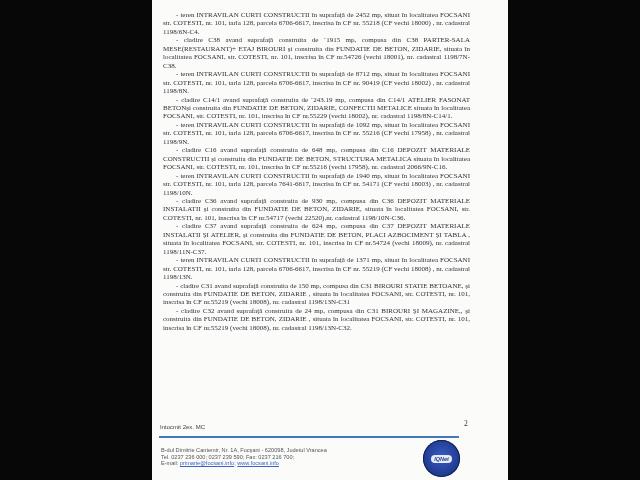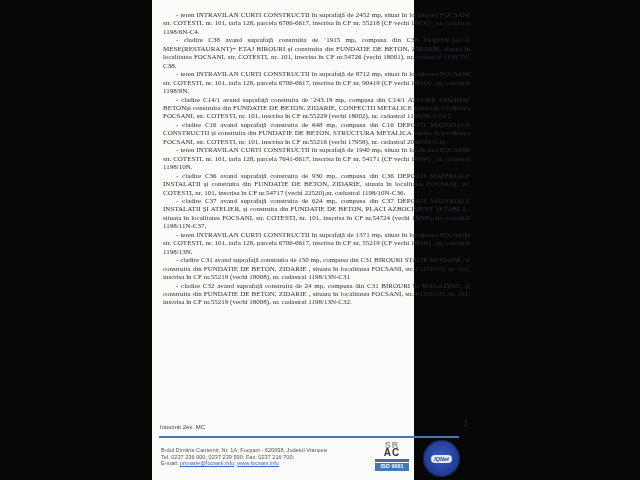--- a/index.html
+++ b/index.html
@@ -2,21 +2,21 @@
 <html><head>
 <meta charset="utf-8">
 <style>
   html, body { margin:0; padding:0; }
   body {
     width:640px; height:480px; position:relative;
     background:#070707; overflow:hidden;
     font-family:"Liberation Serif", serif;
   }
   .scan-page {
-    position:absolute; left:152px; top:0; width:262px; height:480px;
+    position:absolute; left:152px; top:0; width:356px; height:480px;
     background:#fbfbf9;
   }
   .doc-text {
     position:absolute; left:11px; top:11px; width:307px;
     font-family:"Liberation Serif", serif;
     font-size:7px; line-height:8.45px; color:#30303a;
     text-align:justify;
   }
   .doc-text p { margin:0; text-indent:13px; }
   .prepared-note {
@@ -69,20 +69,21 @@
 </head>
 <body>
 
 <div class="scan-page">
 
   <div class="doc-text">
     <p>- teren  INTRAVILAN CURTI CONSTRUCTII  în suprafaţă de 2452 mp, situat în localitatea FOCSANI str. COTESTI, nr. 101, tarla 128, parcela 6706-6617, inscrisa  în CF nr. 55218 (CF vechi 18000) , nr. cadastral 1198/6N-C4.</p>
     <p>- cladire C38 avand suprafaţă construita de `1915 mp, compusa din C38 PARTER-SALA MESE(RESTAURANT)+ ETAJ BIROURI şi construita din FUNDATIE DE BETON, ZIDARIE, situata în localitatea FOCSANI, str. COTESTI, nr. 101, inscrisa în CF nr.54726 (vechi 18001), nr. cadastral 1198/7N-C38.</p>
     <p>- teren  INTRAVILAN CURTI CONSTRUCTII  în suprafaţă de 8712 mp, situat în localitatea FOCSANI str. COTESTI, nr. 101, tarla 128, parcela 6706-6617, inscrisa  în CF nr. 90419 (CF vechi 18002) , nr. cadastral 1198/8N.</p>
     <p>- cladire C14/1 avand suprafaţă construita de `243.19 mp, compusa din C14/1 ATELIER FASONAT BETONşi construita din FUNDATIE DE BETON, ZIDARIE, CONFECTII METALICE situata în localitatea FOCSANI, str. COTESTI, nr. 101, inscrisa în CF nr.55229 (vechi 18002), nr. cadastral 1198/8N-C14/1.</p>
+    <p>- teren  INTRAVILAN CURTI CONSTRUCTII  în suprafaţă de 1092 mp, situat în localitatea FOCSANI str. COTESTI, nr. 101, tarla 128, parcela 6706-6617, inscrisa în CF nr. 55216 (CF vechi 17958) , nr. cadastral 1198/9N.</p>
     <p>- cladire C16 avand suprafaţă construita de 648 mp, compusa din C16  DEPOZIT MATERIALE CONSTRUCTII şi construita din FUNDATIE DE BETON, STRUCTURA METALICA situata în localitatea FOCSANI, str. COTESTI, nr. 101, inscrisa în CF nr.55216 (vechi 17958), nr. cadastral 2066/9N-C16.</p>
     <p>- teren  INTRAVILAN CURTI CONSTRUCTII  în suprafaţă de 1940 mp, situat în localitatea FOCSANI str. COTESTI, nr. 101, tarla 128, parcela 7641-6617, inscrisa în CF nr. 54171 (CF vechi 18003) , nr. cadastral 1198/10N.</p>
     <p>- cladire C36 avand suprafaţă construita de 930 mp, compusa din C36 DEPOZIT MATERIALE INSTALATII şi construita din FUNDATIE DE BETON, ZIDARIE, situata în localitatea FOCSANI, str. COTESTI, nr. 101, inscrisa în CF nr.54717 (vechi 22520),nr. cadastral 1198/10N-C36.</p>
     <p>- cladire C37 avand suprafaţă construita de 624 mp, compusa din C37 DEPOZIT MATERIALE INSTALATII ŞI ATELIER, şi construita din FUNDATIE DE BETON, PLACI AZBOCIMENT ŞI TABLA , situata în localitatea FOCSANI, str. COTESTI, nr. 101, inscrisa în CF nr.54724 (vechi 18009), nr. cadastral 1198/11N-C37.</p>
     <p>- teren  INTRAVILAN CURTI CONSTRUCTII  în suprafaţă de 1371 mp, situat în localitatea FOCSANI str. COTESTI, nr. 101, tarla 128, parcela 6706-6617, inscrisa  în CF nr. 55219 (CF vechi 18008) , nr. cadastral 1198/13N.</p>
     <p>- cladire C31 avand suprafaţă construita de 150 mp, compusa din C31 BIROURI STATIE BETOANE, şi construita din FUNDATIE DE BETON, ZIDARIE , situata în localitatea FOCSANI, str.  COTESTI, nr. 101, inscrisa  în CF nr.55219 (vechi 18008), nr. cadastral 1198/13N-C31</p>
     <p>- cladire C32 avand suprafaţă construita de 24 mp, compusa din C31 BIROURI ŞI MAGAZINE,, şi construita din FUNDATIE DE BETON, ZIDARIE , situata în localitatea FOCSANI, str.  COTESTI, nr. 101, inscrisa  în CF nr.55219 (vechi 18008), nr. cadastral 1198/13N-C32.</p>
   </div>
 
   <div class="prepared-note">Intocmit 2ex. MC</div>
@@ -90,24 +91,18 @@
   <div class="page-number">2</div>
 
   <div class="footer-rule"></div>
 
   <div class="footer-info">
     <div>B-dul Dimitrie Cantemir, Nr. 1A, Focşani - 620098, Judetul Vrancea</div>
     <div>Tel. 0237 236 000; 0237 239 590; Fax: 0237 216 700;</div>
     <div><span>E-mail: </span><a href="#">primarie@focsani.info</a><span>; </span><a href="#">www.focsani.info</a></div>
   </div>
 
-  <div class="srac-logo">
-    <div class="srac-sr">SR</div>
-    <div class="srac-ac">AC</div>
-    <div class="srac-band"></div>
-    <div class="srac-iso">ISO 9001</div>
-  </div>
 
   <div class="iqnet-logo">
     <span class="iqnet-pill">IQNet</span>
   </div>
 
 </div>
 
 </body></html>

